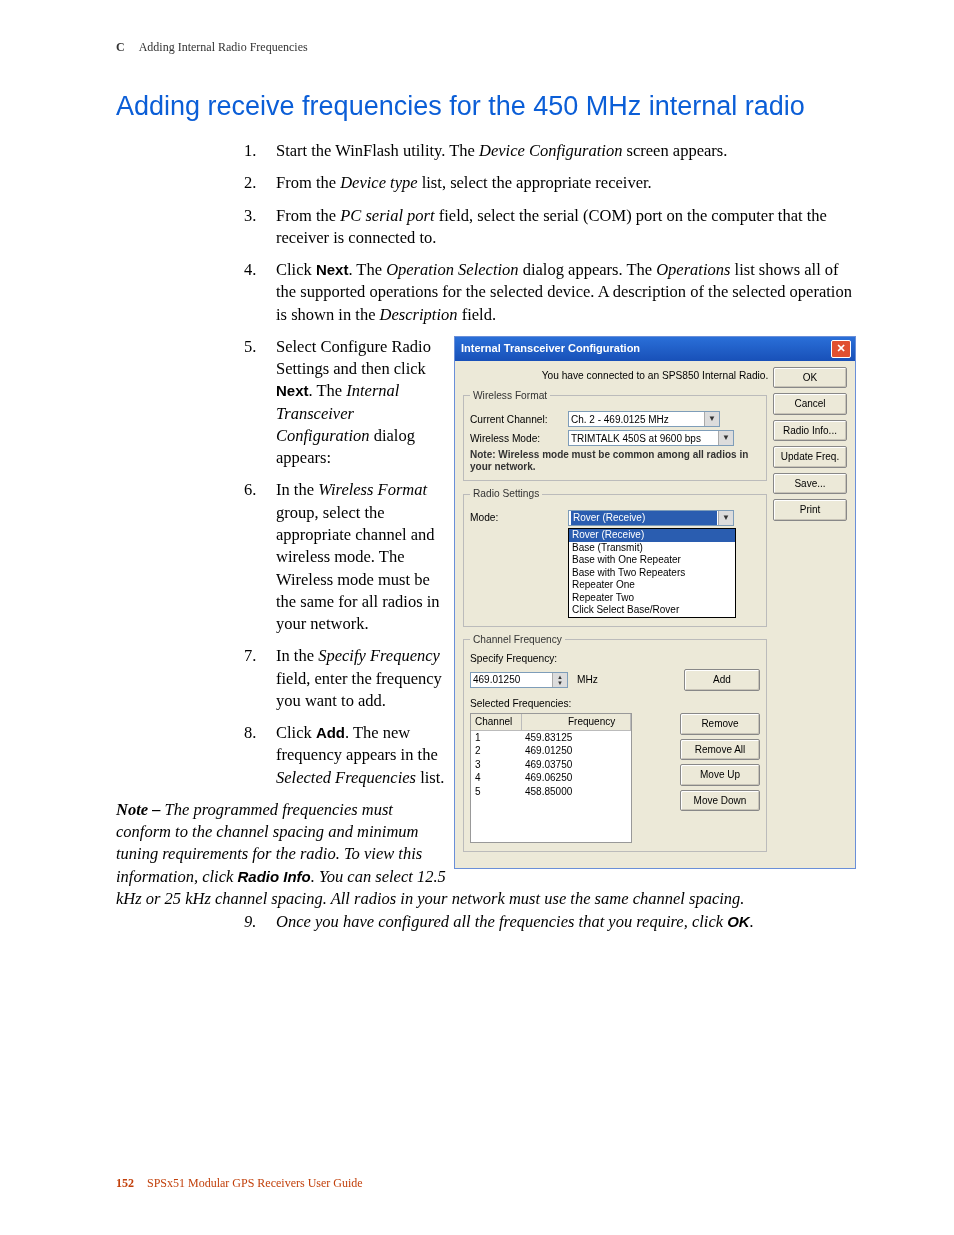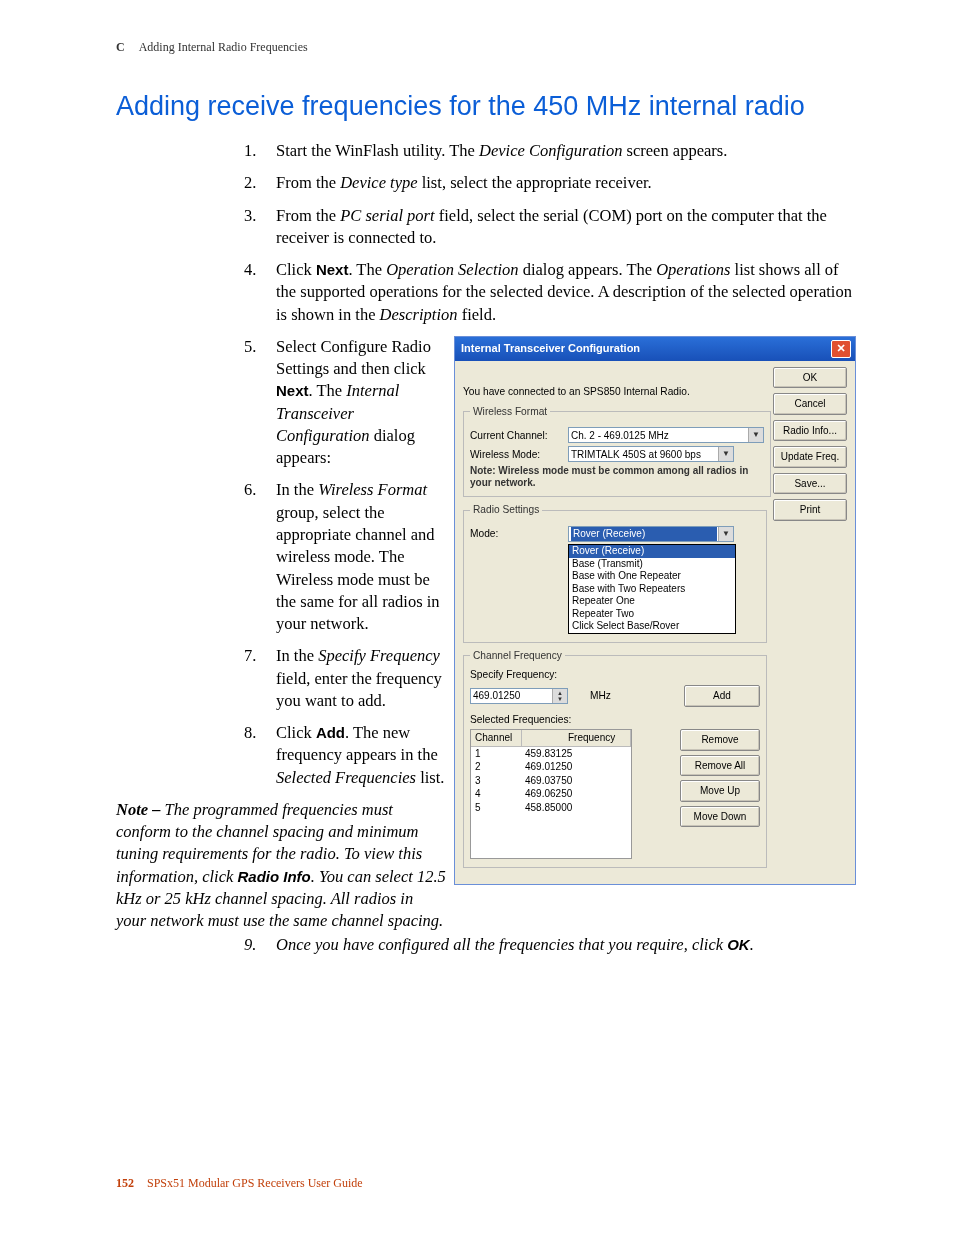--- a/index.html
+++ b/index.html
@@ -98,21 +98,21 @@
     background: #e05030;
     border: 1px solid #fff;
     color: #fff;
     display: flex; align-items: center; justify-content: center;
     font-weight: 700;
     font-family: Arial;
     font-size: 11px;
     border-radius: 2px;
   }
   .win .content { padding: 6px 8px 10px 8px; position: relative; }
-  .introline { margin: 18px 0 6px 0; }
+  .introline { margin: 2px 0 6px 0; text-align: center; }
   .sidebtns {
     width: 74px;
     position: absolute;
     right: 8px;
     top: 6px;
     display: flex;
     flex-direction: column;
     gap: 5px;
   }
   .wbtn {
@@ -163,21 +163,21 @@
     border: 1px solid #000;
     background: #fff;
     font-size: 10px;
     line-height: 1.25;
   }
   .dropdown-list div { padding: 0 3px; }
   .dropdown-list div.hl { background: #2a5db0; color: #fff; }
 
   .spin { position: relative; width: 98px; }
   .spin .spinbtns { display: flex; flex-direction: column; font-size: 6px; line-height: 1;}
-  .unit { margin-left: 16px; }
+  .unit { margin-left: 3px; }
   .inline-btn { width: 70px; margin-left: auto; }
 
   .freq-table {
     border: 1px solid #999;
     width: 160px;
     font-size: 10px;
     background: #fff;
   }
   .freq-table .hdr { display: flex; background: #ece9d8; border-bottom: 1px solid #bbb; gap: 42px;}
   .freq-table .hdr div { padding: 1px 4px; border-right: 1px solid #bbb; }
@@ -244,21 +244,21 @@
               <div class="wbtn">Save...</div>
               <div class="wbtn">Print</div>
             </div>
 
             <div class="introline">You have connected to an SPS850 Internal Radio.</div>
 
             <fieldset class="group">
               <legend>Wireless Format</legend>
               <div class="row">
                 <span class="lbl">Current Channel:</span>
-                <div class="combo" style="width:196px">
+                <div class="combo" style="width:152px">
                   <span class="inner">Ch.  2 - 469.0125 MHz</span>
                   <span class="arrow">▼</span>
                 </div>
               </div>
               <div class="row">
                 <span class="lbl">Wireless Mode:</span>
                 <div class="combo" style="width:166px">
                   <span class="inner">TRIMTALK 450S at 9600 bps</span>
                   <span class="arrow">▼</span>
                 </div>

